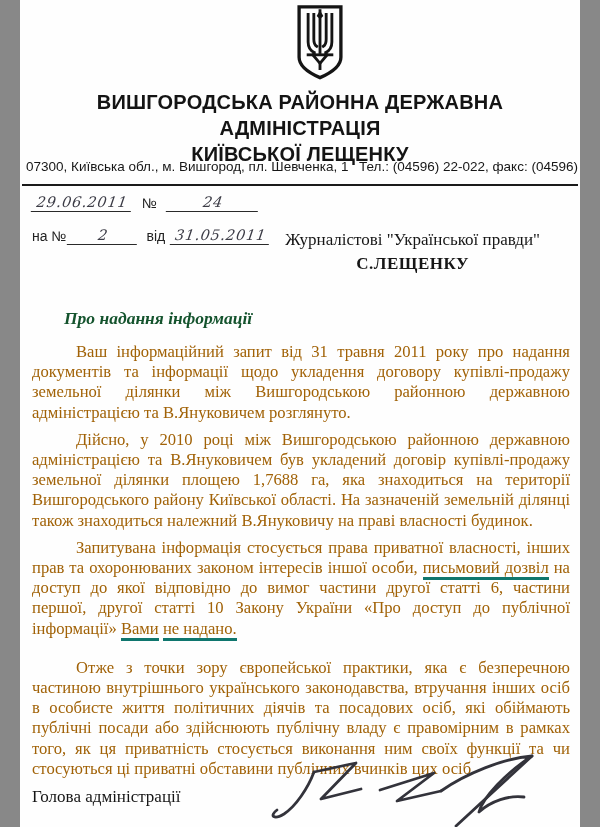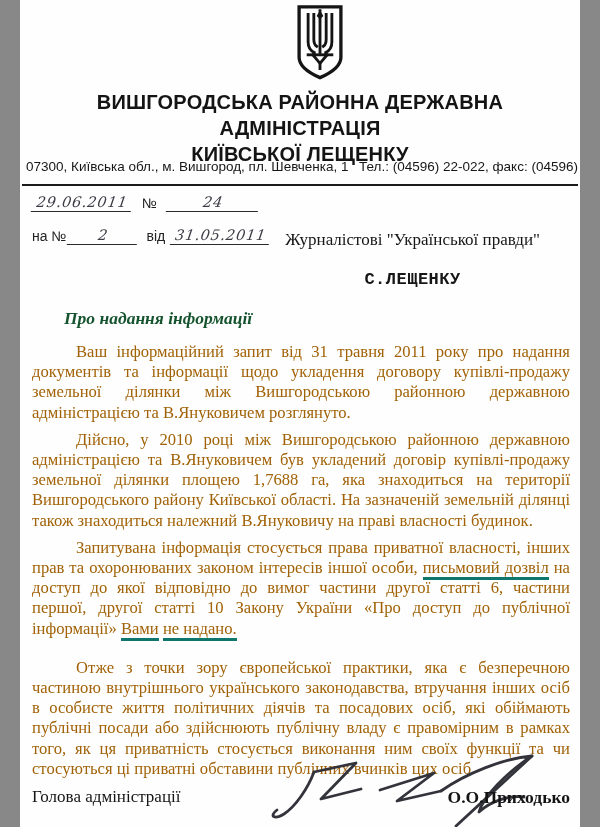--- a/index.html
+++ b/index.html
@@ -52,21 +52,21 @@
   .hw{transform:skewX(-8deg);}
   .w-date{min-width:92px;}
   .w-num{min-width:84px;margin-left:4px;}
   .w-replynum{min-width:62px;margin-right:8px;}
   .w-replydate{min-width:86px;margin-left:4px;}
   
   .addressee{
     position:absolute;top:229px;right:40px;
     text-align:center;font-size:17px;line-height:22px;color:#161616;
   }
-  .addressee .name{font-weight:bold;letter-spacing:.5px;margin-top:18px;font-family:Liberation Mono, monospace;}
+  .addressee .name{font-weight:bold;letter-spacing:.5px;margin-top:2px;}
   
   .subject{
     position:absolute;left:44px;top:308px;
     font-weight:bold;font-style:italic;font-size:17.5px;color:#14532d;
   }
   .body-text{
     position:absolute;top:342px;left:12px;right:10px;
     font-size:16.6px;line-height:20.2px;
     text-align:justify;color:#a16207;
   }
@@ -151,15 +151,14 @@
       <g fill="none" stroke="#33333b" stroke-width="2.8" stroke-linecap="round" stroke-linejoin="round">
         <path d="M46 22 C40 38 28 56 16 64 C6 70 1 66 9 60"></path>
         <path d="M46 22 L88 13 L53 49 L93 39"></path>
         <path d="M112 40 L166 23 L129 51 L173 41"></path>
         <path d="M173 41 C197 24 236 8 264 6 C238 23 215 47 211 62 C223 51 241 45 256 47"></path>
         <path d="M264 6 L188 76"></path>
       </g>
     </svg>
   </span>
 
-  <div class="signer-name">О.О.Приходько</div>
 
 </div>
 
 </body></html>

